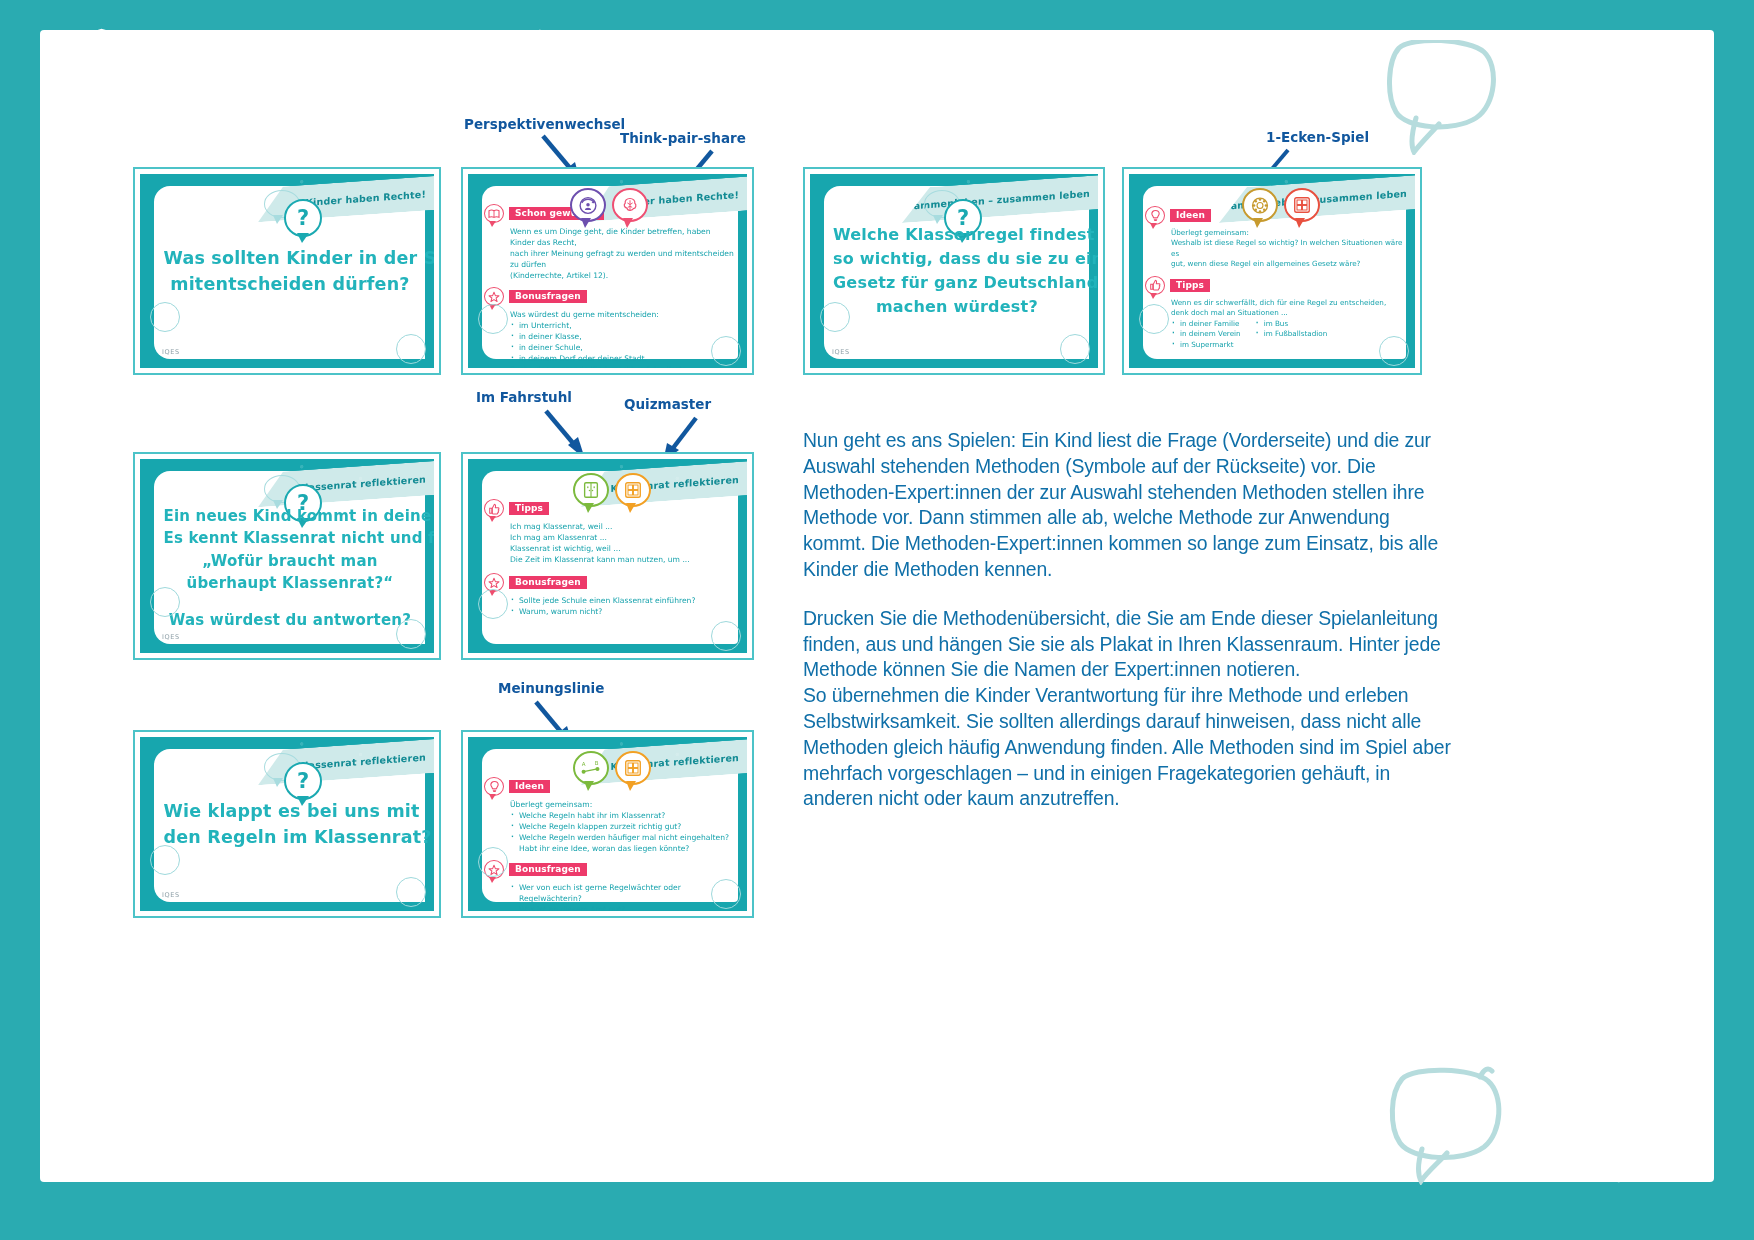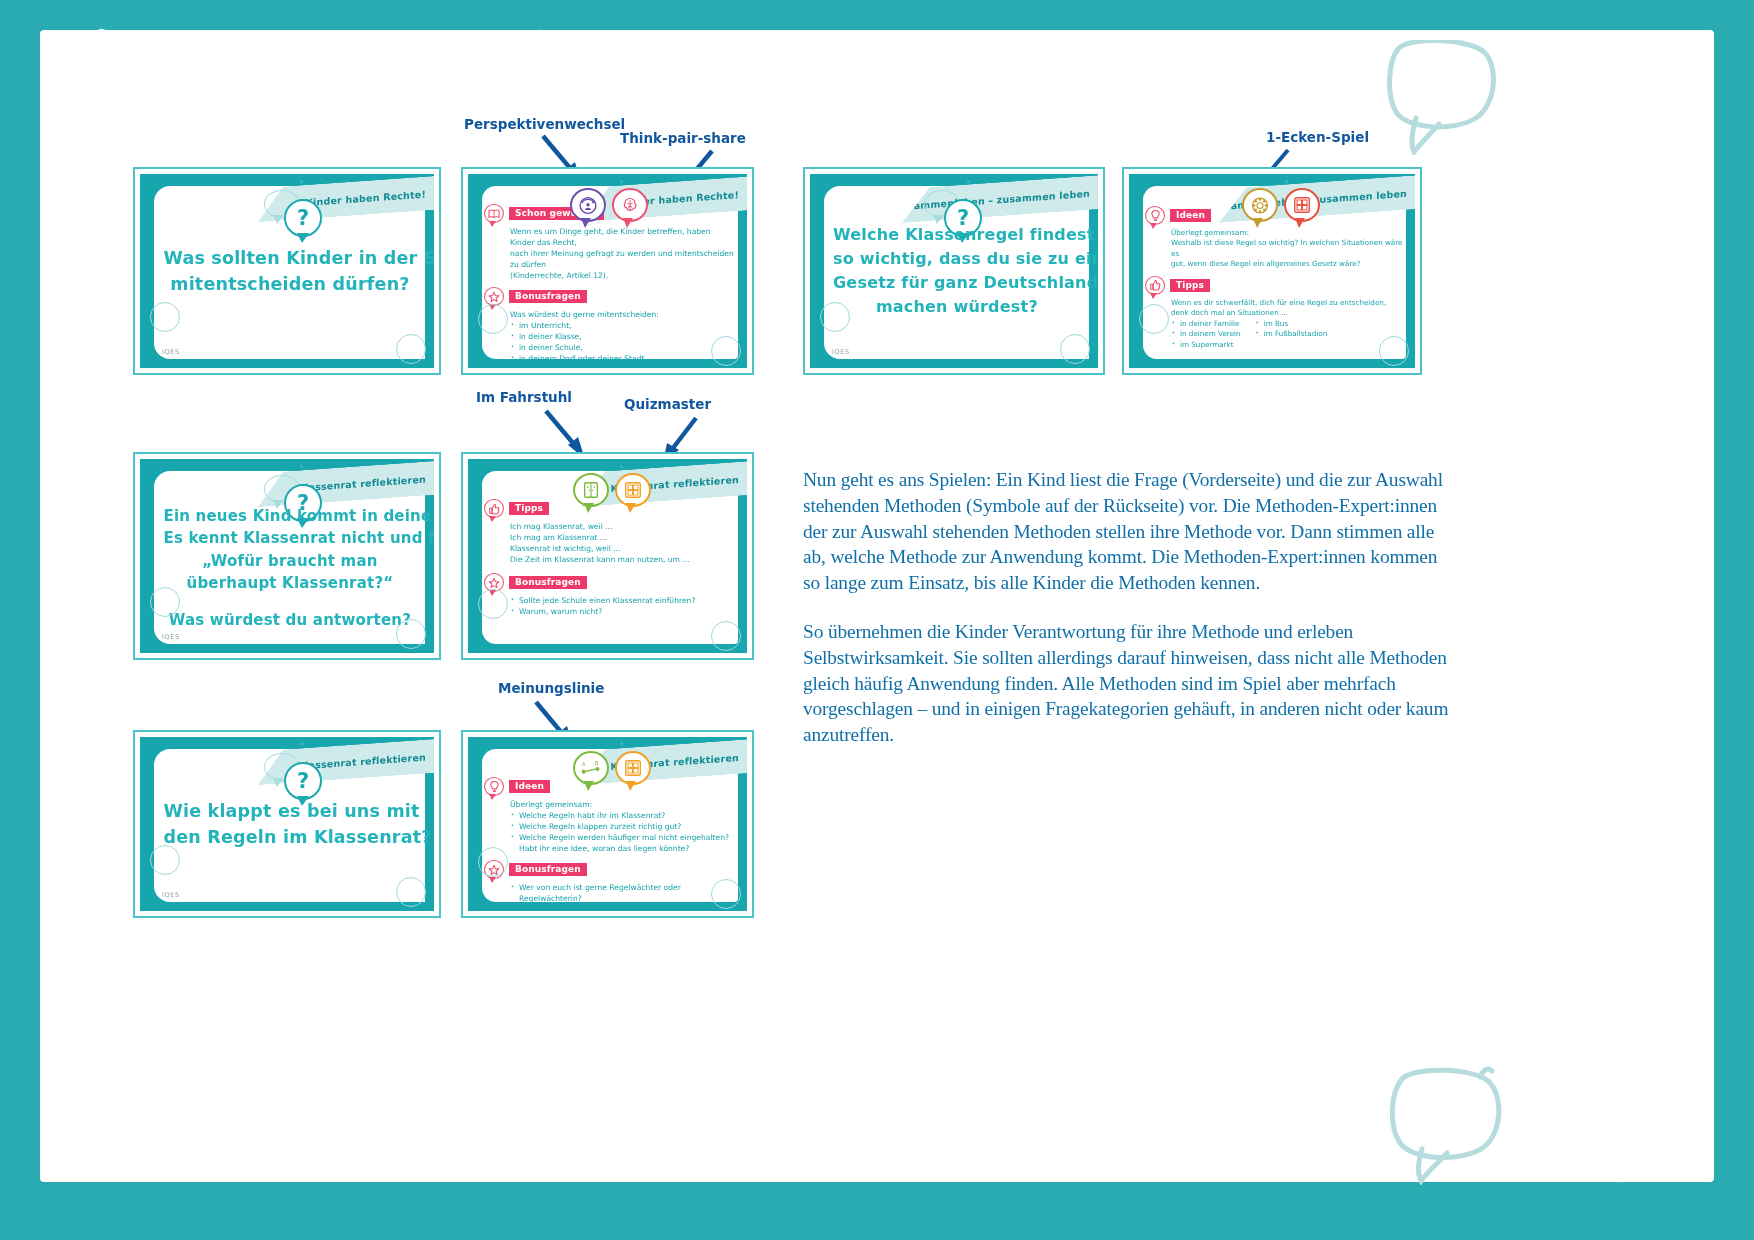--- a/index.html
+++ b/index.html
@@ -235,23 +235,22 @@
   }
   .arrow { position: absolute; }
 
   
   .prose {
     position: absolute;
     left: 803px; top: 428px; width: 648px;
     color: #0f6fa8;
     font-size: 19.4px;
     line-height: 1.33;
-    font-family: Liberation Serif, serif;
+    font-family: Liberation Sans, sans-serif;
     letter-spacing: -0.15px;
-    margin-top: 39px;
   }
   .prose p { margin: 0; }
   .prose .gap { height: 23px; }
   .prose .tipp { font-weight: 700; color: #0f6fa8; }
 </style>
 </head>
 <body>
 
 <div class="bg-teal"></div>
 <div class="bg-white-frame"></div>
@@ -682,16 +681,17 @@
       </div>
 
       <div class="ring" style="left:10px;bottom:34px;"></div>
       <div class="ring" style="right:6px;bottom:2px;"></div>
     </div>
   </div>
 
   <div class="prose">
     <p>Nun geht es ans Spielen: Ein Kind liest die Frage (Vorderseite) und die zur Auswahl stehenden Methoden (Symbole auf der Rückseite) vor. Die Methoden-Expert:innen der zur Auswahl stehenden Metho­den stellen ihre Methode vor. Dann stimmen alle ab, welche Metho­de zur Anwendung kommt. Die Methoden-Expert:innen kommen so lange zum Einsatz, bis alle Kinder die Methoden kennen.</p>
     <div class="gap"></div>
+    <p>Drucken Sie die Methodenübersicht, die Sie am Ende dieser Spielan­leitung finden, aus und hängen Sie sie als Plakat in Ihren Klassen­raum. Hinter jede Methode können Sie die Namen der Expert:innen notieren.</p>
     <p>So übernehmen die Kinder Verantwortung für ihre Methode und er­leben Selbstwirksamkeit. Sie sollten allerdings darauf hinweisen, dass nicht alle Methoden gleich häufig Anwendung finden. Alle Me­thoden sind im Spiel aber mehrfach vorgeschlagen – und in einigen Fragekategorien gehäuft, in anderen nicht oder kaum anzutreffen.</p>
   </div>
 
 </div>
 
 </body></html>

